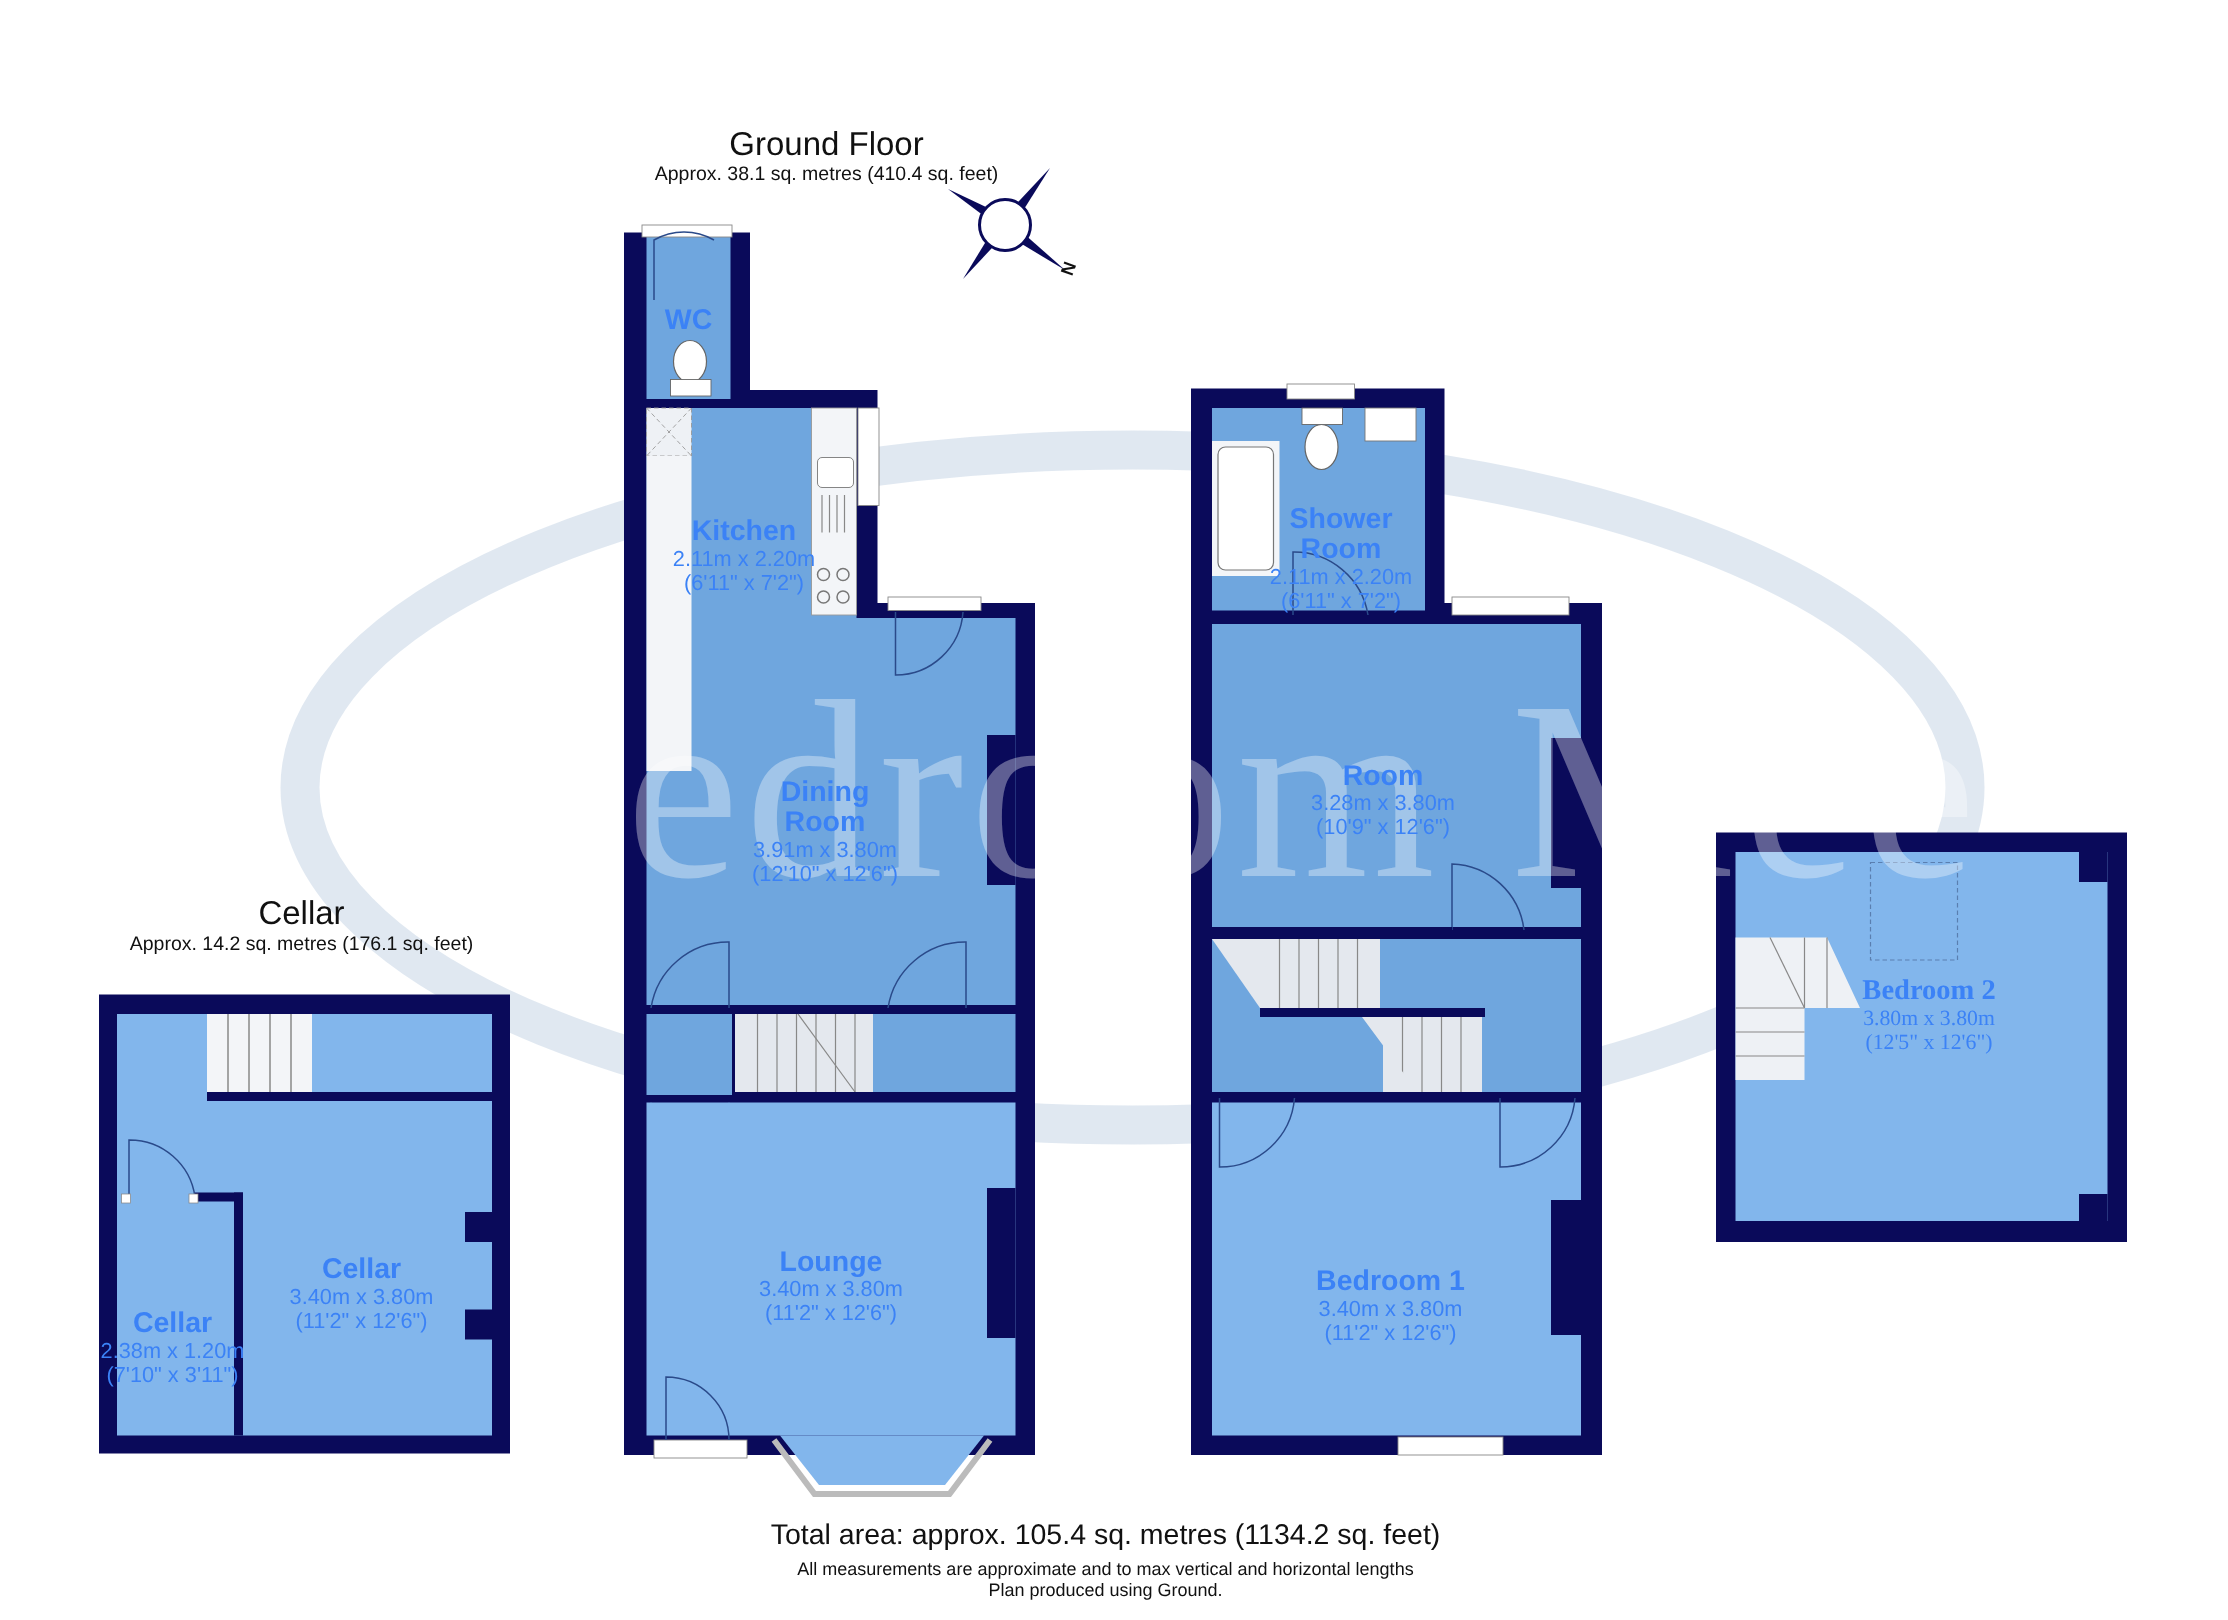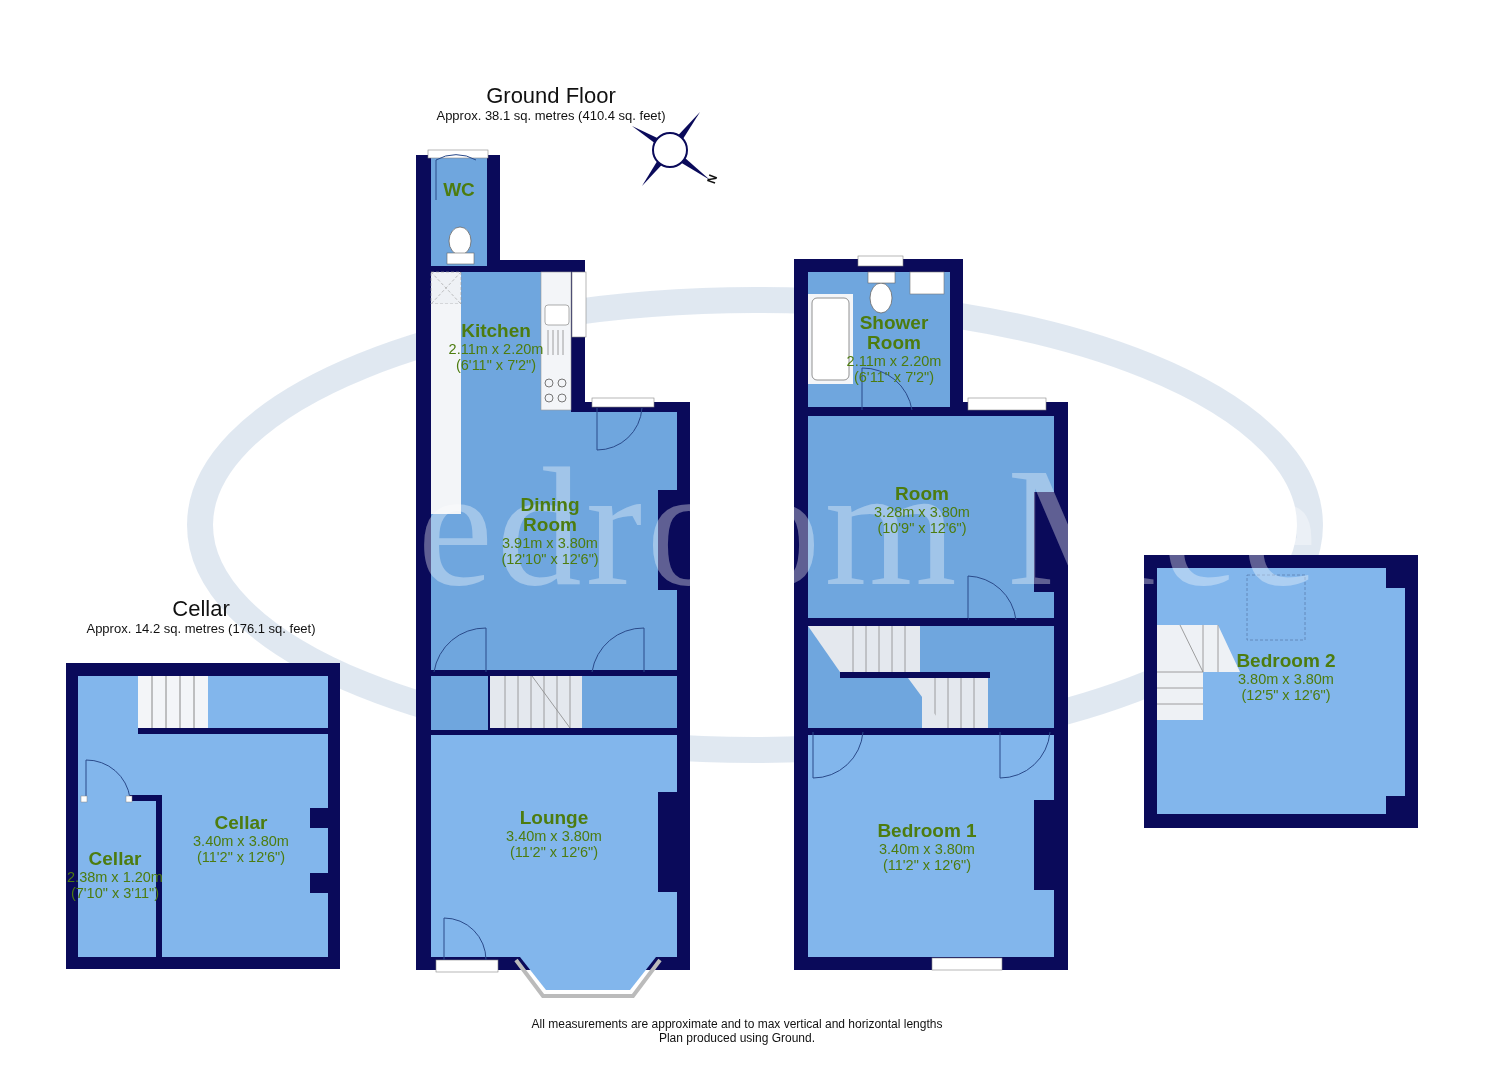--- a/index.html
+++ b/index.html
@@ -1,21 +1,21 @@
 <!DOCTYPE html>
 <html><head>
 <meta charset="utf-8">
 <style>
   html,body{margin:0;padding:0;background:#ffffff;}
   #stage{position:relative;width:1485px;height:1080px;overflow:hidden;background:#fff;font-family:"Liberation Sans",sans-serif;}
   svg{position:absolute;left:0;top:0;}
   .abs{position:absolute;white-space:nowrap;text-align:center;transform:translateX(-50%);color:#111;}
   .floor-title{font-weight:normal;font-size:22px;line-height:24px;}
   .floor-area{font-size:13px;line-height:15px;}
-  .room-label{position:absolute;transform:translateX(-50%);text-align:center;color:#4d7c0f;white-space:nowrap;}
+  .room-label{position:absolute;transform:translateX(-50%);text-align:center;color:#3b82f6;white-space:nowrap;margin-top:24px;}
   .room-name{font-weight:bold;font-size:19px;line-height:20px;display:block;}
   .room-dim{font-size:14.5px;line-height:16px;display:block;}
   .watermark{position:absolute;left:300px;top:430px;font-family:"Liberation Serif",serif;font-size:170px;color:rgba(255,255,255,0.35);letter-spacing:4px;white-space:nowrap;}
   .total{font-size:19px;line-height:22px;}
   .foot{font-size:12px;line-height:14px;}
 </style>
 </head>
 <body>
 
 <div id="stage">
@@ -229,35 +229,36 @@
     <span class="room-name">Room</span>
     <span class="room-dim">3.28m x 3.80m</span>
     <span class="room-dim">(10'9" x 12'6")</span>
   </div>
   <div class="room-label" style="left:927px;top:821px;">
     <span class="room-name">Bedroom 1</span>
     <span class="room-dim">3.40m x 3.80m</span>
     <span class="room-dim">(11'2" x 12'6")</span>
   </div>
 
-  <div class="room-label" style="left:1286px;top:651px;">
+  <div class="room-label" style="left:1286px;top:627px;font-family:Liberation Serif, serif;">
     <span class="room-name">Bedroom 2</span>
     <span class="room-dim">3.80m x 3.80m</span>
     <span class="room-dim">(12'5" x 12'6")</span>
   </div>
 
   <div class="room-label" style="left:241px;top:813px;">
     <span class="room-name">Cellar</span>
     <span class="room-dim">3.40m x 3.80m</span>
     <span class="room-dim">(11'2" x 12'6")</span>
   </div>
   <div class="room-label" style="left:115px;top:849px;">
     <span class="room-name">Cellar</span>
     <span class="room-dim">2.38m x 1.20m</span>
     <span class="room-dim">(7'10" x 3'11")</span>
   </div>
 
   <div class="abs" style="left:737px;top:1013px;">
+    <div class="total">Total area: approx. 105.4 sq. metres (1134.2 sq. feet)</div>
     <div class="foot" style="margin-top:4px;">All measurements are approximate and to max vertical and horizontal lengths</div>
     <div class="foot">Plan produced using Ground.</div>
   </div>
 
 </div>
 
 </body></html>

